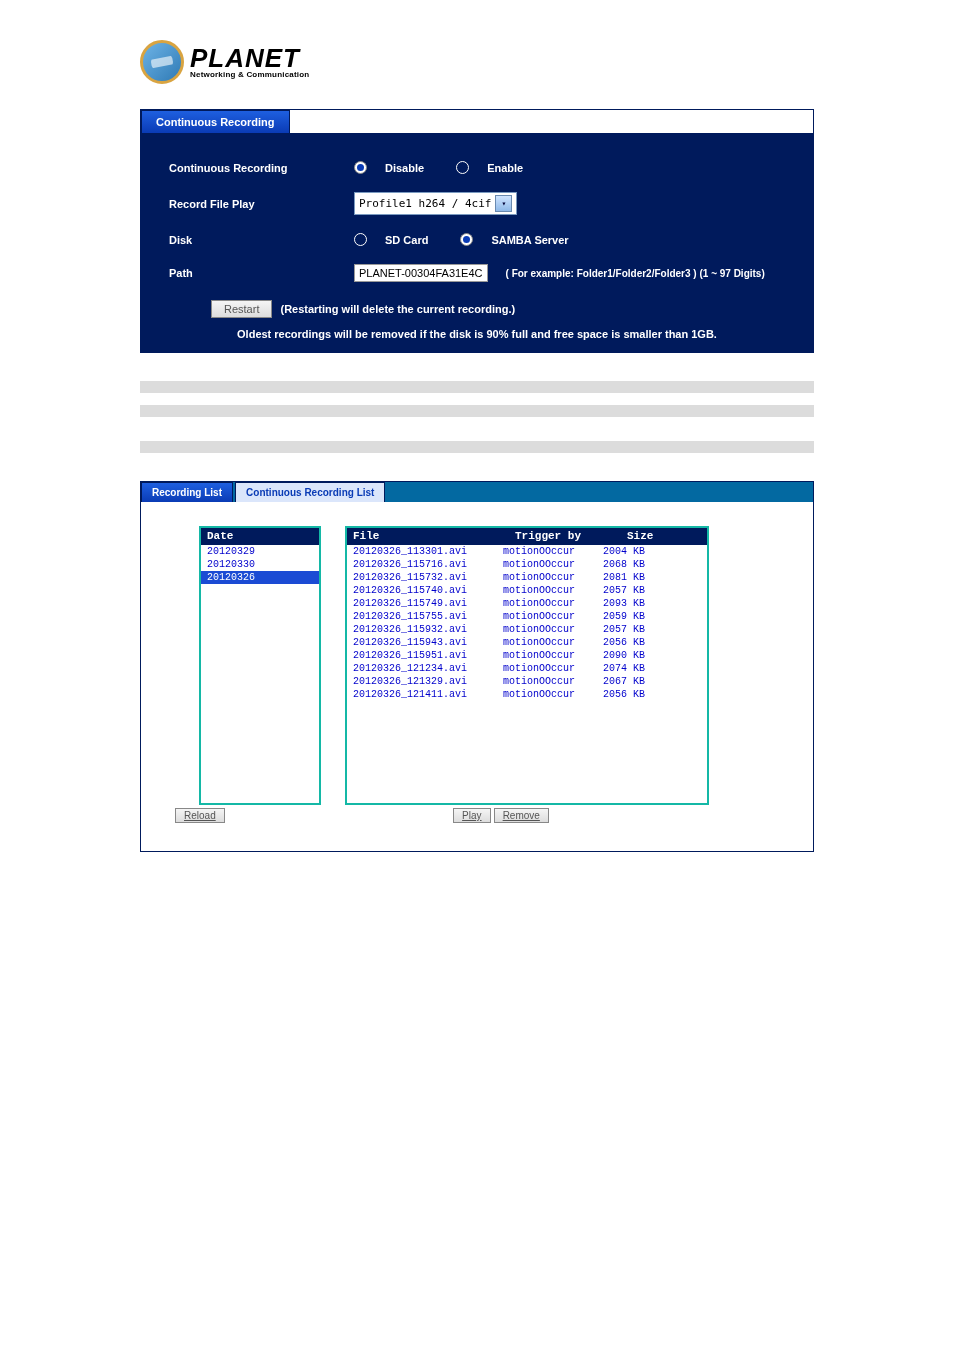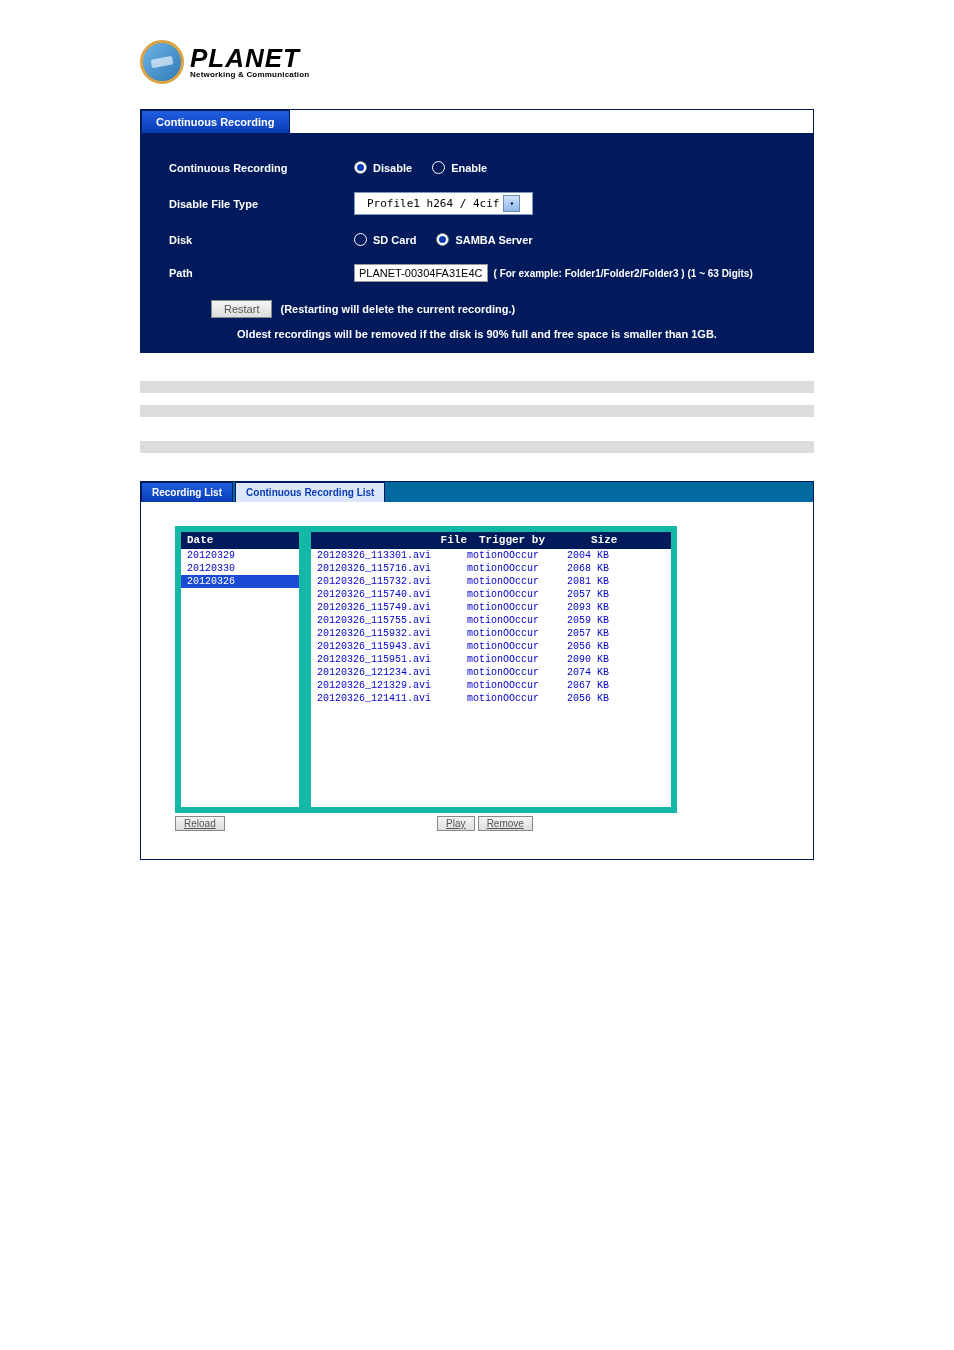--- a/index.html
+++ b/index.html
@@ -44,33 +44,33 @@
     border-bottom:none;
   }
   .panel-body {
     background:#001a5c;
     color:#fff;
     padding:28px 28px 12px 28px;
     font-size:11px;
   }
   .form-row { display:flex; align-items:center; margin-bottom:18px;}
   .form-label { width:185px; font-weight:bold; color:#fff;}
-  .form-ctrl { display:flex; align-items:center; gap:6px; flex-wrap:wrap;}
+  .form-ctrl { display:flex; align-items:center; gap:18px; flex-wrap:wrap;}
   .radio-dot {
     display:inline-block; width:11px; height:11px; border-radius:50%;
     background:#fff; border:1px solid #888; position:relative;
   }
   .radio-dot.sel::after{
     content:""; position:absolute; inset:2px; border-radius:50%; background:#0a3bb5;
   }
   .radio-dot.open { background:#001a5c; border:1px solid #fff;}
   .radio-lbl { margin-right:14px; font-weight:bold;}
   .select-box {
     background:#fff; color:#000; border:1px solid #7a9ac0;
-    padding:2px 12px; display:inline-flex; align-items:center; font-family:monospace;
+    padding:2px 4px; display:inline-flex; align-items:center; font-family:monospace;
   }
   .select-arrow {
     margin-left:4px; width:15px; height:15px;
     background:linear-gradient(#cfe4ff,#8fb9e8);
     border:1px solid #6a8ab0;
     display:flex; align-items:center; justify-content:center;
     font-size:8px; color:#003;
   }
   .text-input {
     background:#fff; color:#000; padding:2px 4px; border:1px solid #999;
@@ -99,21 +99,21 @@
     display:inline-block;
     font-size:10px; font-weight:bold;
     padding:4px 10px;
     border:1px solid #001a5c;
     border-bottom:none;
   }
   .rl-tab.active { background:linear-gradient(#1e5fe0,#0a3bb5); color:#fff;}
   .rl-tab.inactive { background:#dbe6fb; color:#0a3bb5; margin-left:-1px;}
   .rl-body { background:#fff; padding:24px 34px 30px 34px;}
   .rl-cols { display:flex; gap:0;}
-  .rl-pane { border:6px solid #14b8a6;}
+  .rl-pane { border:2px solid #14b8a6;margin-left:24px;}
   .rl-pane.date { width:118px;}
   .rl-pane.files { width:360px;}
   .rl-head {
     background:#001a5c; color:#fff; font-weight:bold;
     font-family: "Courier New", monospace; font-size:11px;
     display:flex; border-bottom:1px solid #001a5c;
   }
   .rl-head span { padding:2px 6px;}
   .rl-list { background:#fff; height:258px; overflow:hidden;}
   .rl-row {
@@ -153,42 +153,42 @@
       <div class="form-row">
         <div class="form-label">Continuous Recording</div>
         <div class="form-ctrl">
           <span class="radio-dot sel"></span>
           <span class="radio-lbl">Disable</span>
           <span class="radio-dot open"></span>
           <span class="radio-lbl">Enable</span>
         </div>
       </div>
       <div class="form-row">
-        <div class="form-label">Disable File Type</div>
+        <div class="form-label">Record File Play</div>
         <div class="form-ctrl">
           <span class="select-box">
             <span>Profile1 h264 / 4cif</span>
             <span class="select-arrow">▾</span>
           </span>
         </div>
       </div>
       <div class="form-row">
         <div class="form-label">Disk</div>
         <div class="form-ctrl">
           <span class="radio-dot open"></span>
           <span class="radio-lbl">SD Card</span>
           <span class="radio-dot sel"></span>
           <span class="radio-lbl">SAMBA Server</span>
         </div>
       </div>
       <div class="form-row">
         <div class="form-label">Path</div>
         <div class="form-ctrl">
           <span class="text-input">PLANET-00304FA31E4C</span>
-          <span class="hint">( For example: Folder1/Folder2/Folder3 ) (1 ~ 63 Digits)</span>
+          <span class="hint">( For example: Folder1/Folder2/Folder3 ) (1 ~ 97 Digits)</span>
         </div>
       </div>
       <div style="display:flex;align-items:center;gap:8px;margin-left:10px;padding-left:32px;">
         <span class="btn">Restart</span>
         <span class="note-row" style="margin:0;">(Restarting will delete the current recording.)</span>
       </div>
       <div class="warning-row">Oldest recordings will be removed if the disk is 90% full and free space is smaller than 1GB.</div>
     </div>
   </div>
 
@@ -244,21 +244,21 @@
               </div>
           </div>
           <div class="rl-btn-row left">
             <span class="btn small">Reload</span>
           </div>
         </div>
 
         <div>
           <div class="rl-pane files">
             <div class="rl-head">
-              <span style="width:150px;text-align:right;">File</span>
+              <span style="width:150px;">File</span>
               <span style="width:100px;">Trigger by</span>
               <span style="width:70px;">Size</span>
             </div>
             <div class="rl-list" id="file-list">
                 <div class="rl-row">
                   <span class="c-file">20120326_113301.avi</span>
                   <span class="c-trig">motionOOccur</span>
                   <span class="c-size">2004 KB</span>
                 </div>
                 <div class="rl-row">

